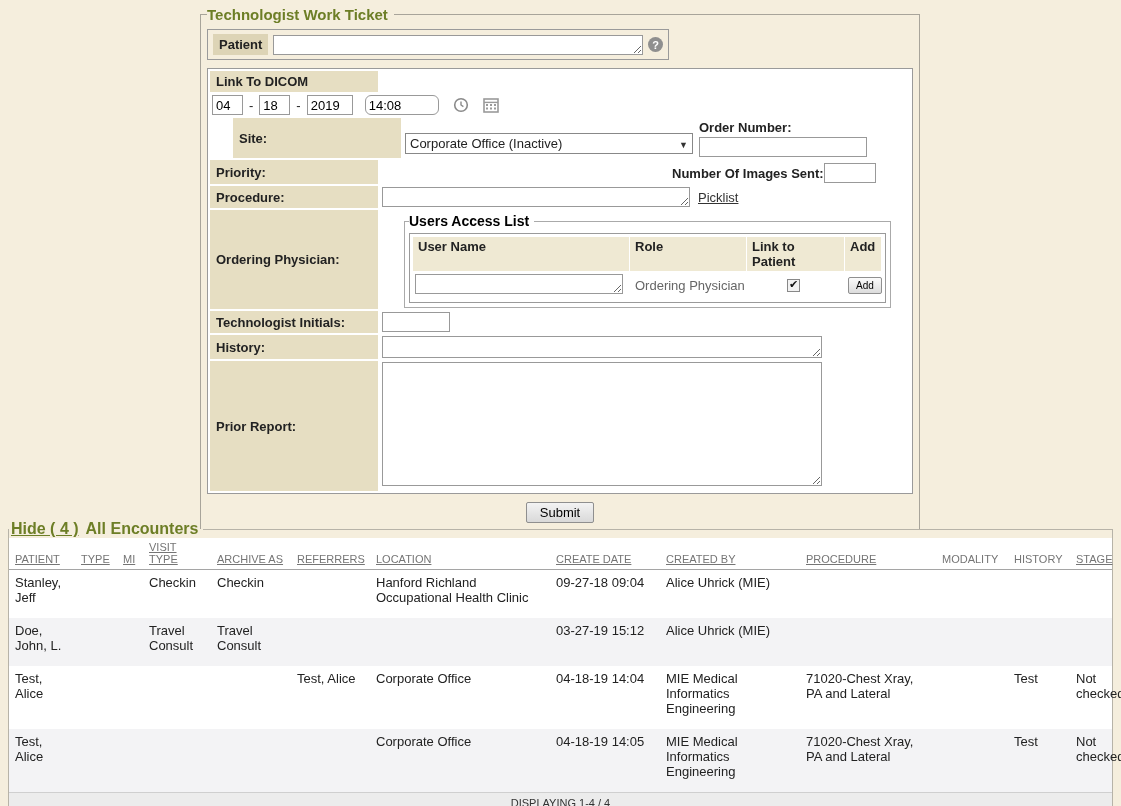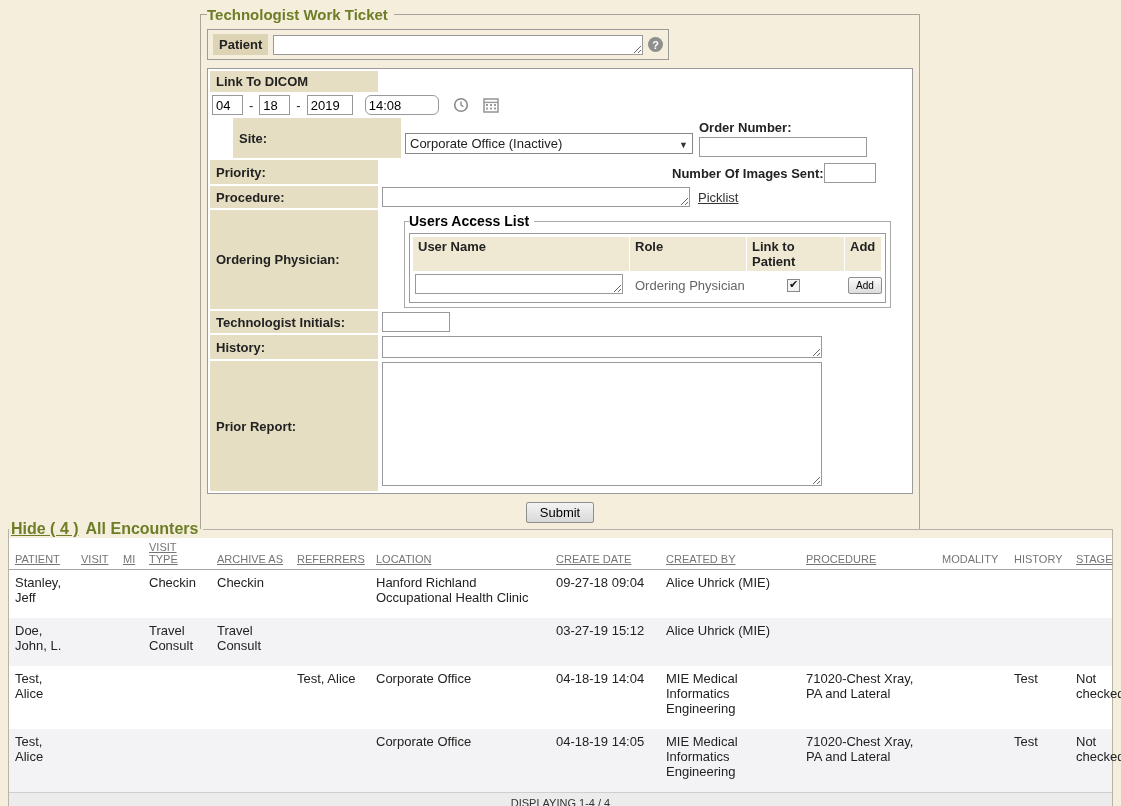--- a/index.html
+++ b/index.html
@@ -266,21 +266,21 @@
 <div class="enc-wrap">
   <fieldset class="enc-fs">
     <legend>
       <a class="hide-link">Hide ( 4 )</a>
       <span class="enc-title">All Encounters</span>
     </legend>
     <table class="enc-table">
       <thead>
           <tr>
             <th><span class="sortable">PATIENT</span></th>
-            <th><span class="sortable">VISIT</span></th>
+            <th><span class="sortable">TYPE</span></th>
             <th><span class="sortable">MI</span></th>
             <th><span class="sortable">VISIT TYPE</span></th>
             <th><span class="sortable">ARCHIVE AS</span></th>
             <th><span class="sortable">REFERRERS</span></th>
             <th><span class="sortable">LOCATION</span></th>
             <th><span class="sortable">CREATE DATE</span></th>
             <th><span class="sortable">CREATED BY</span></th>
             <th><span class="sortable">PROCEDURE</span></th>
             <th><span>MODALITY</span></th>
             <th><span>HISTORY</span></th>

